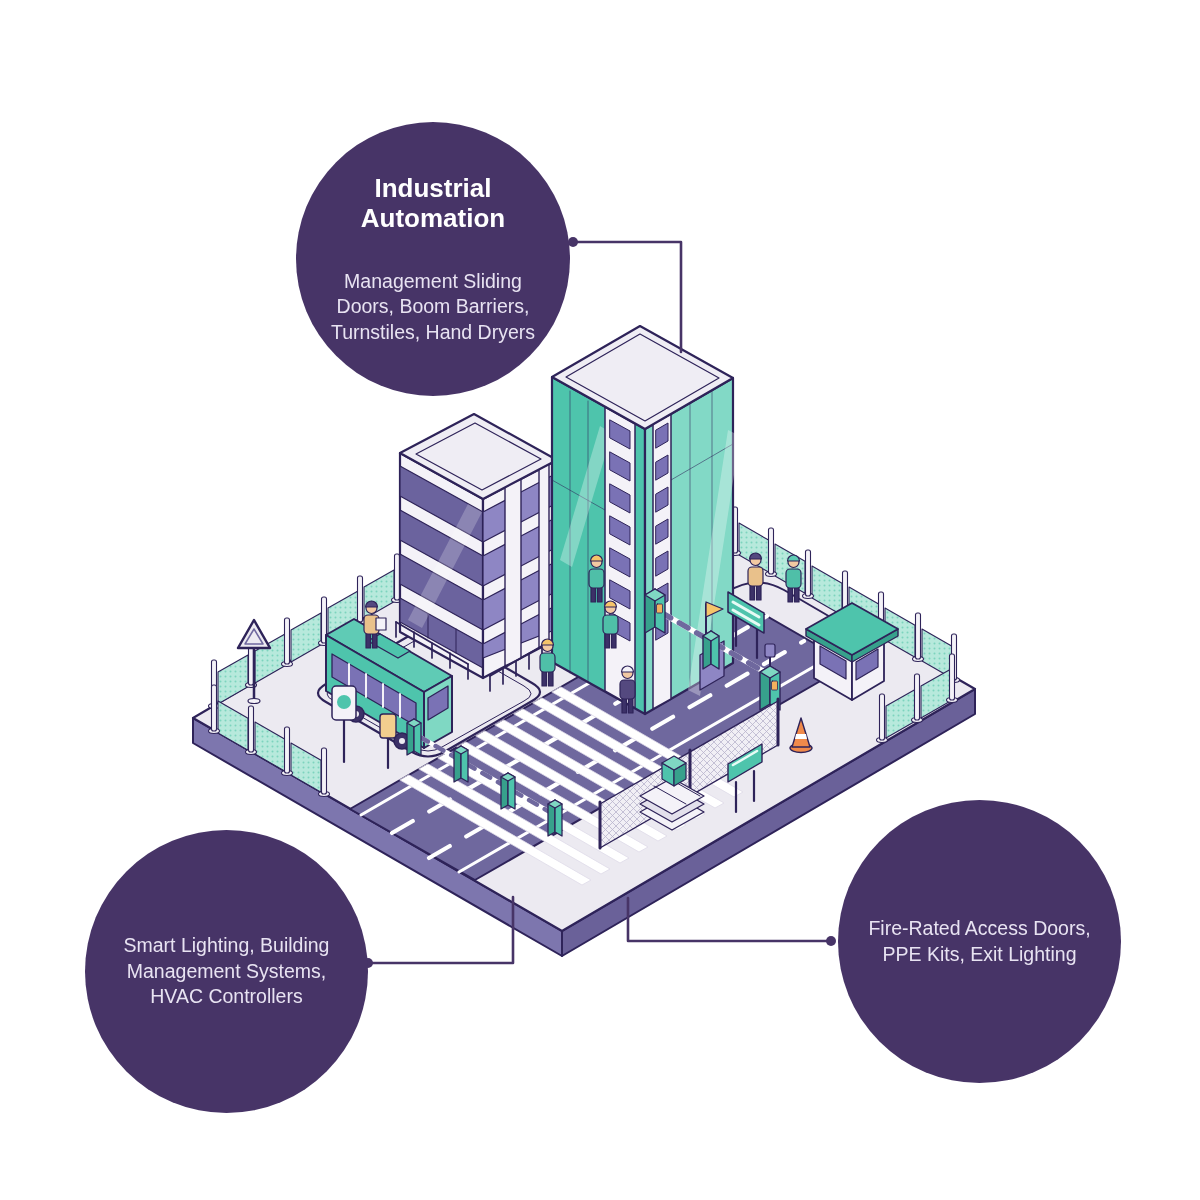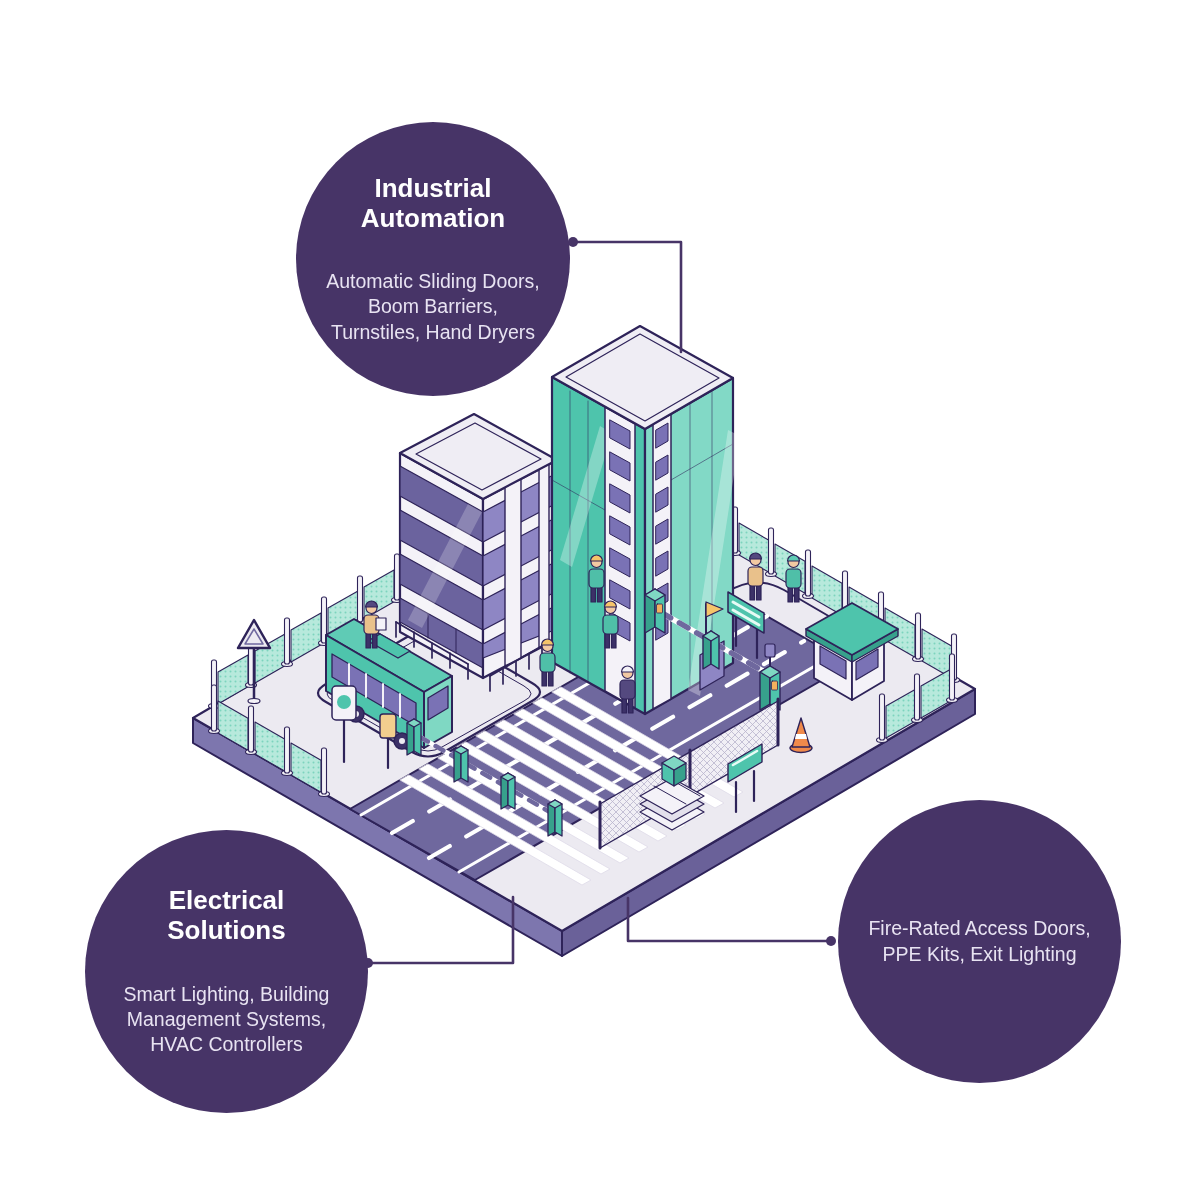--- a/index.html
+++ b/index.html
@@ -409,25 +409,24 @@
     <circle cx="368" cy="963" r="5" stroke="none"></circle>
   </g>
   <g stroke="#473467" fill="#473467">
     <path d="M 831,941 H 628 V 898" fill="none" stroke-width="2.6"></path>
     <circle cx="831" cy="941" r="5" stroke="none"></circle>
   </g>
 </svg>
 
 <div class="callout c1">
   <h2>Industrial Automation</h2>
-  <p>Automatic Sliding Doors, Boom Barriers, Turnstiles, Hand Dryers</p>
+  <p>Management Sliding Doors, Boom Barriers, Turnstiles, Hand Dryers</p>
 </div>
 
 <div class="callout c2">
-  <h2>Electrical Solutions</h2>
   <p>Smart Lighting, Building Management Systems, HVAC Controllers</p>
 </div>
 
 <div class="callout c3">
   <p>Fire-Rated Access Doors, PPE Kits, Exit Lighting</p>
 </div>
 
 </div>
 
 </body></html>

